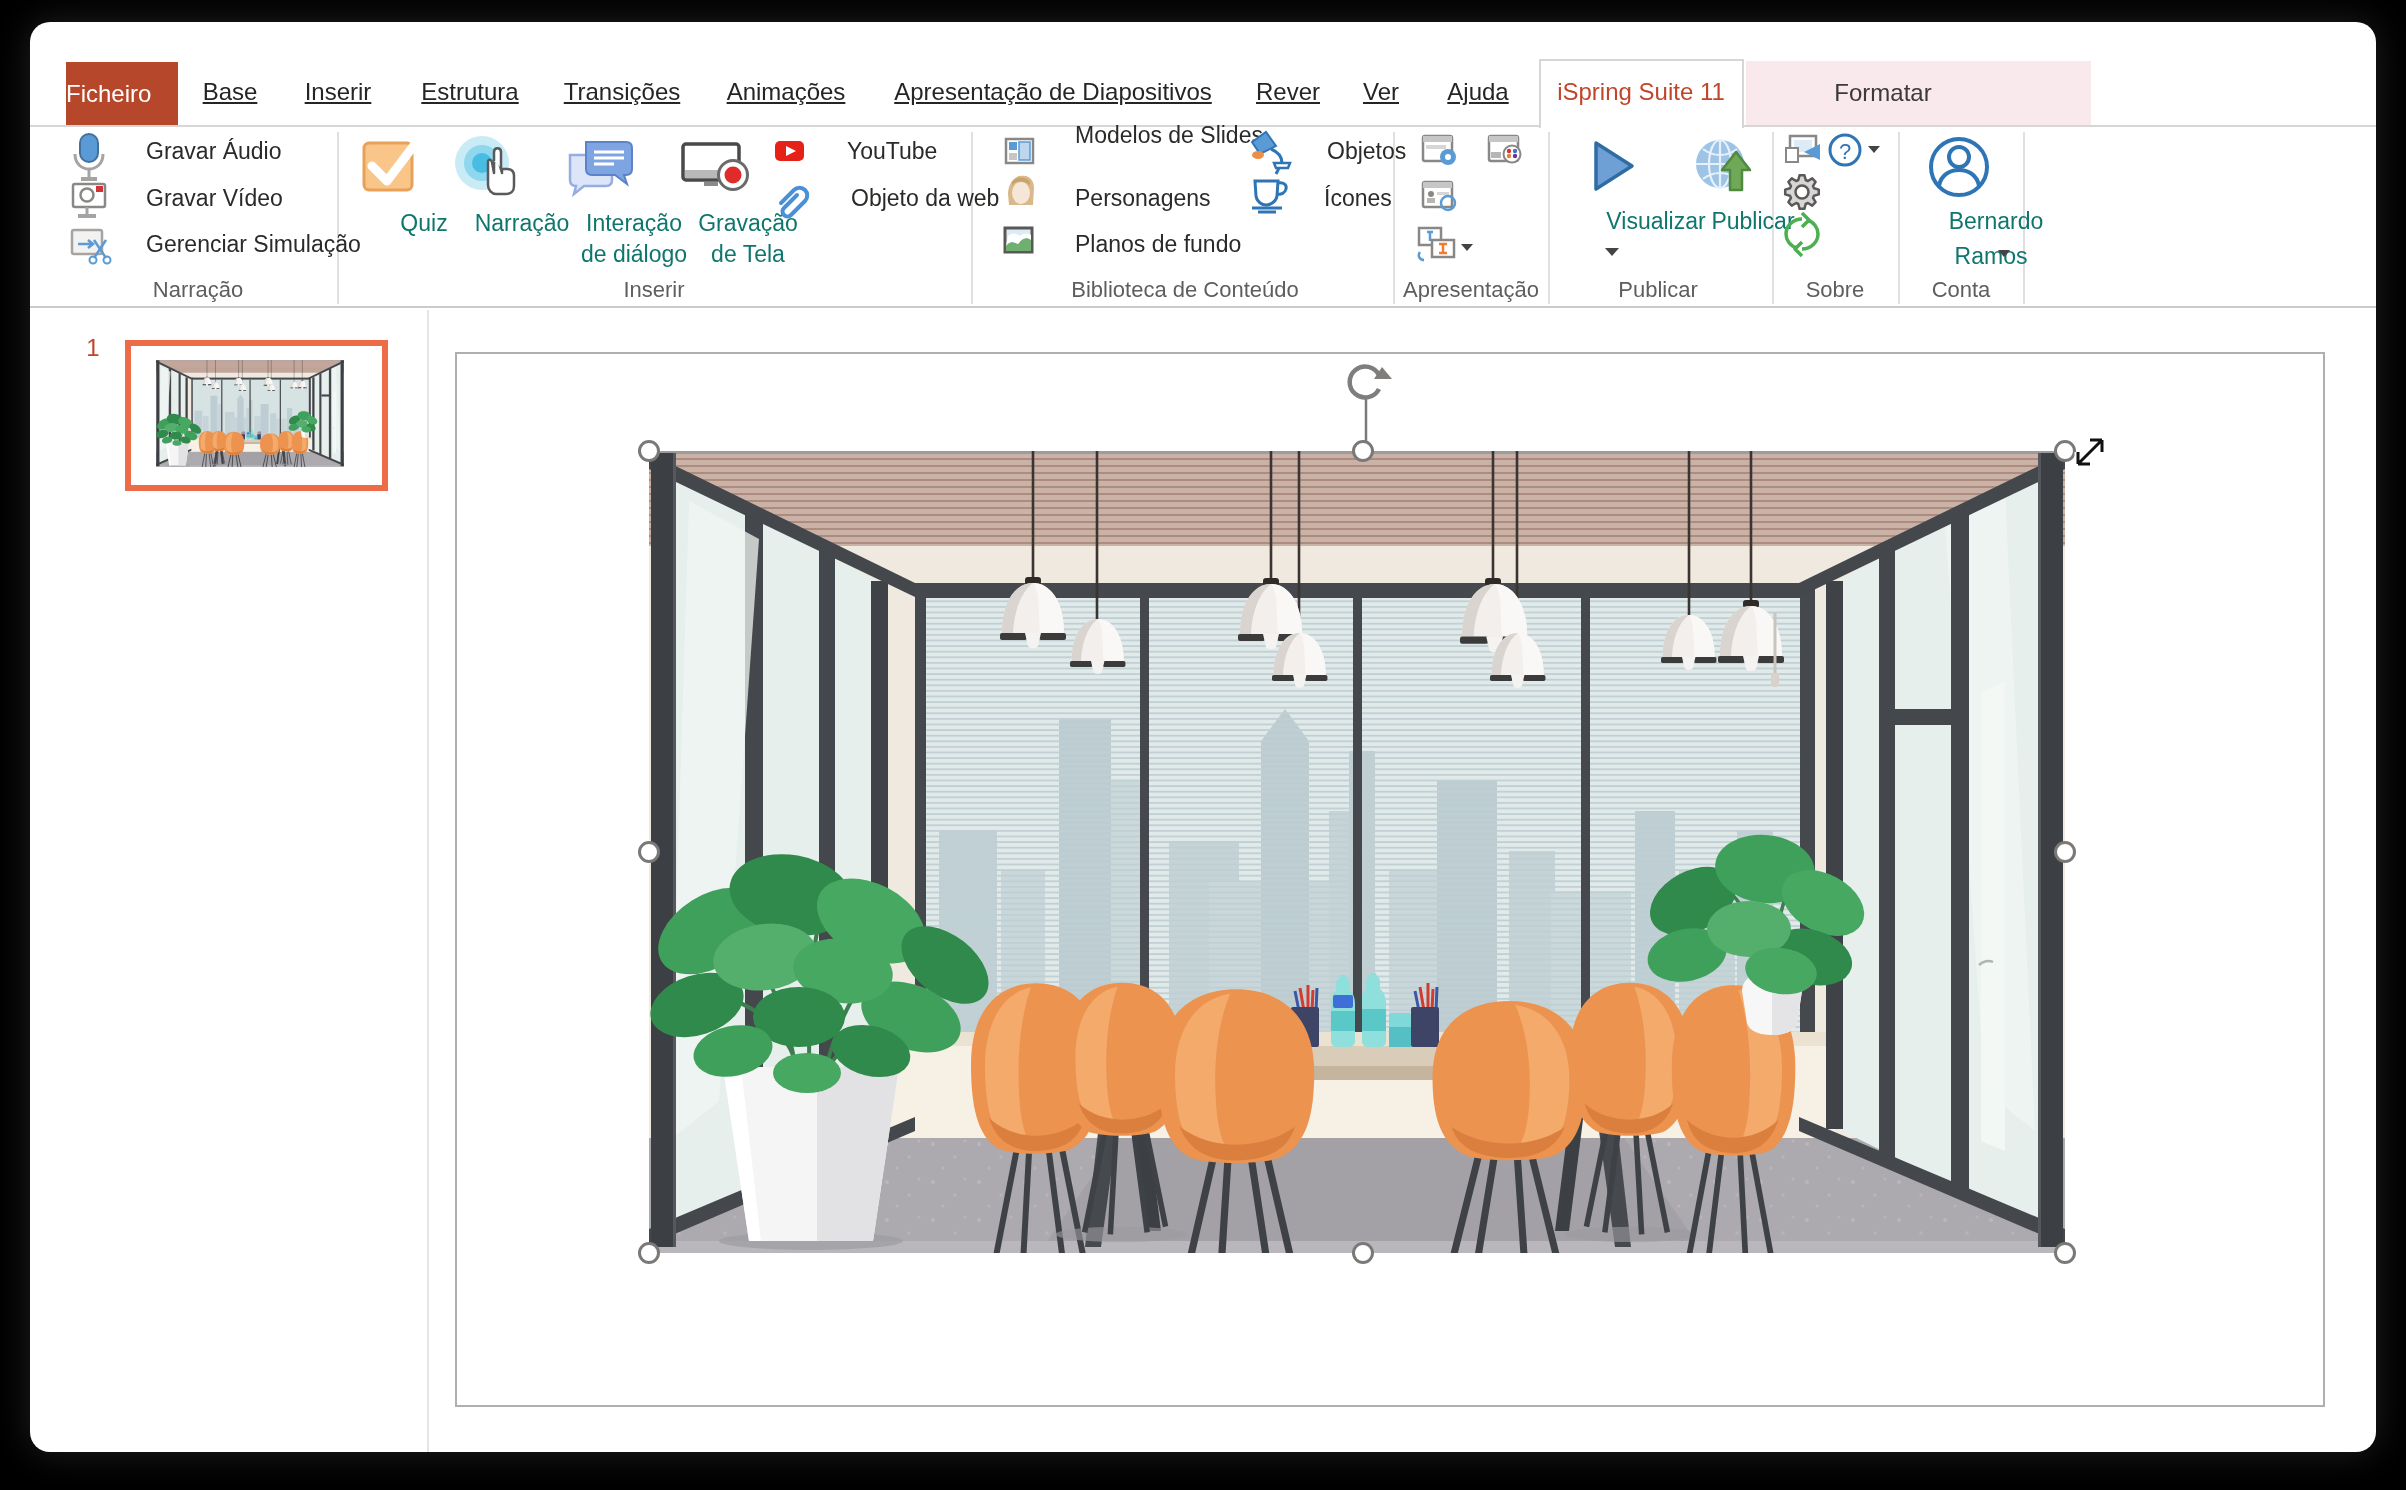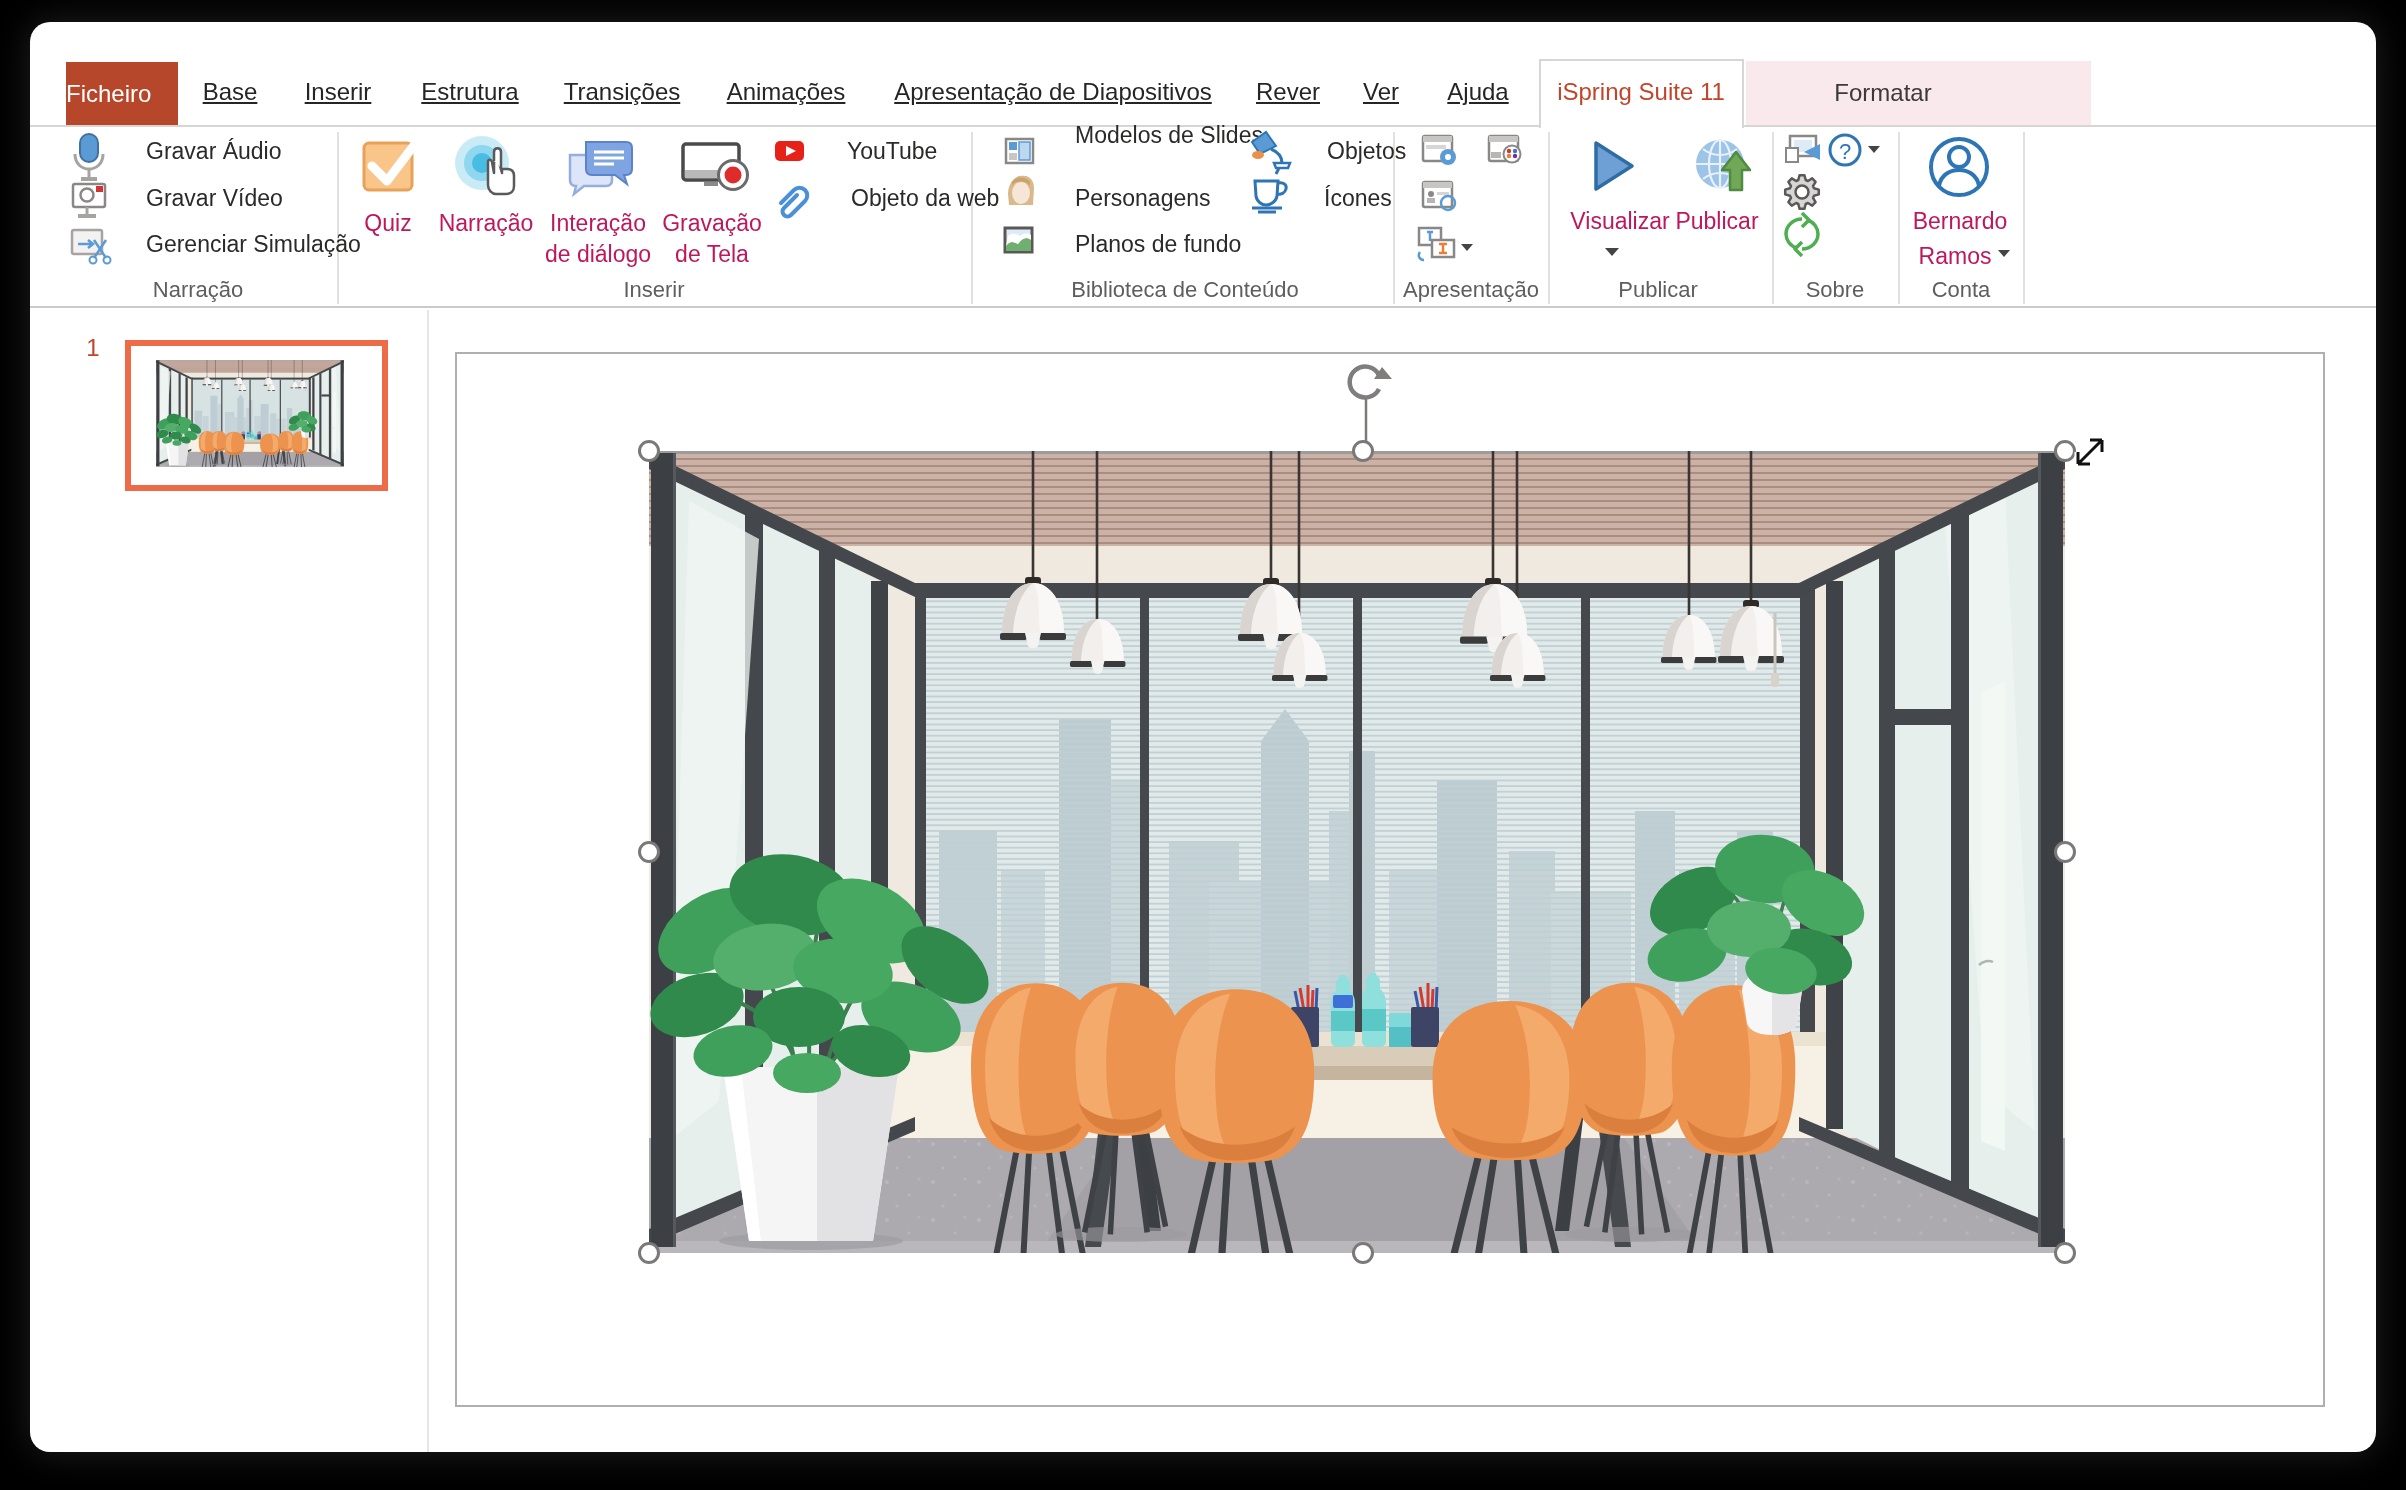--- a/index.html
+++ b/index.html
@@ -13,21 +13,21 @@
 .ptab{position:absolute;left:1716px;top:39px;width:345px;height:64px;background:#FAE9EC;}
 .ptx{position:absolute;left:1853px;top:39px;height:64px;line-height:64px;font-size:24px;color:#3B3A39;transform:translateX(-50%);}
 .sep{position:absolute;top:110px;width:2px;height:172px;background:#E2E0DE;}
 .rlbl{position:absolute;top:255px;height:26px;line-height:26px;font-size:22px;color:#605E5C;transform:translateX(-50%);white-space:nowrap;}
 .ritem{position:absolute;height:26px;line-height:26px;font-size:23px;color:#2B2A29;white-space:nowrap;margin-left:32px;}
 .rbline{position:absolute;left:0;top:284px;width:2346px;height:2px;background:#CDCBC9;}
 .pansep{position:absolute;left:397px;top:288px;width:2px;height:1142px;background:#E7E5E3;}
 .canvas{position:absolute;left:425px;top:330px;width:1866px;height:1051px;border:2px solid #B1AFAD;background:#fff;}
 .thumbnum{position:absolute;left:48px;top:312px;width:30px;height:26px;font-size:24px;color:#C0462B;text-align:center;}
 .thumb{position:absolute;left:95px;top:318px;width:263px;height:151px;border:6px solid #ED6C47;background:#fff;box-sizing:border-box;}
-.cap2{position:absolute;height:26px;line-height:26px;font-size:23px;color:#be185d;text-align:left;transform:translateX(-50%);white-space:nowrap;}
+.cap2{position:absolute;height:26px;line-height:26px;font-size:23px;color:#0f766e;text-align:left;transform:translateX(-50%);white-space:nowrap;margin-left:36px;}
 </style></head>
 <body>
 <div class="win">
 
   <div class="ftab">Ficheiro</div>
   <div class="tabline"></div>
   <div class="tabtx" style="left:200px">Base</div>
   <div class="tabtx" style="left:308px">Inserir</div>
   <div class="tabtx" style="left:440px">Estrutura</div>
   <div class="tabtx" style="left:592px">Transições</div>

